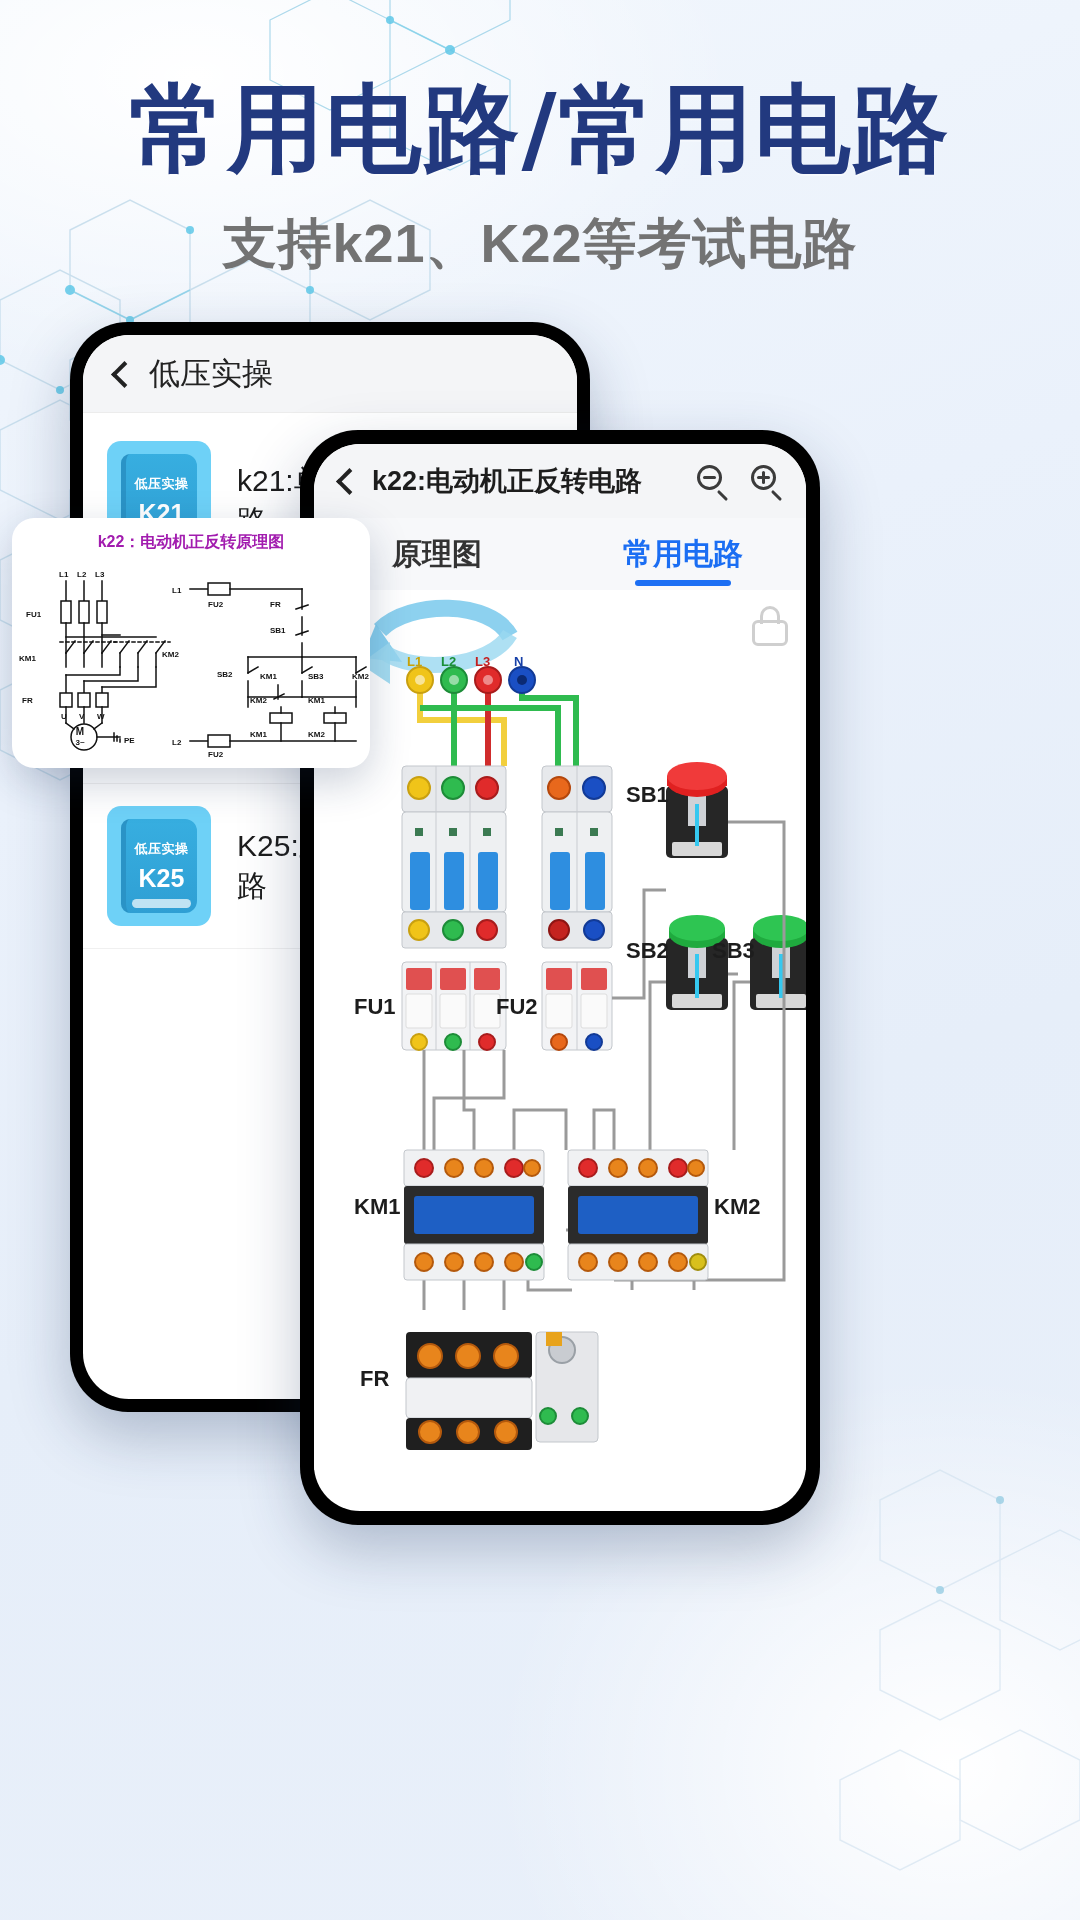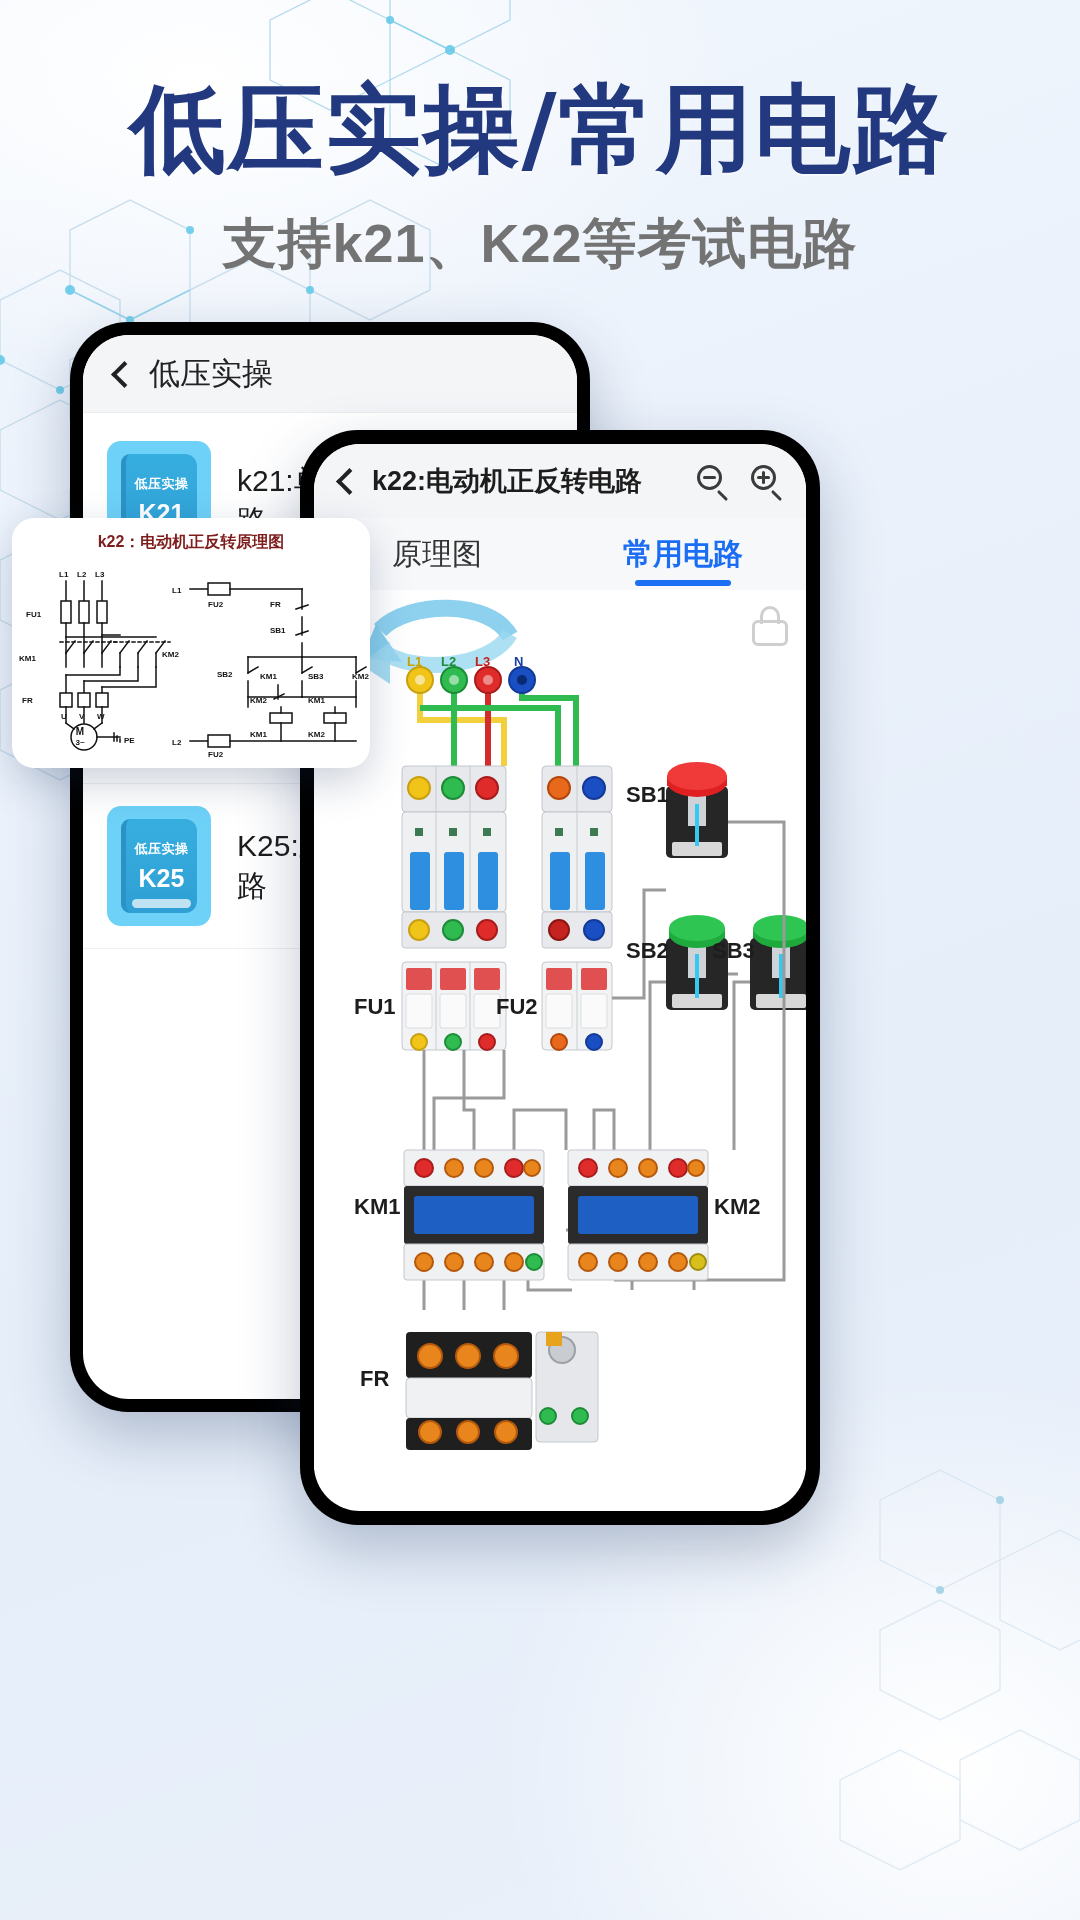--- a/index.html
+++ b/index.html
@@ -108,21 +108,21 @@
   .iconbtn .handle{
     position:absolute; right:3px; bottom:3px; width:13px; height:3px;
     background:#3b3b3b; transform:rotate(45deg); border-radius:2px;
   }
   .iconbtn .h{ position:absolute; left:9px; top:13.5px; width:13px; height:3px; background:#3b3b3b; border-radius:2px;}
   .iconbtn .v{ position:absolute; left:14px; top:8.5px; width:3px; height:13px; background:#3b3b3b; border-radius:2px;}
 
   .fp-tabs{ display:flex; height:72px; background:#f7f8fa; }
   .fp-tab{
     flex:1; display:flex; align-items:center; justify-content:center;
-    font-size:30px; color:#333; position:relative; font-weight:400;
+    font-size:30px; color:#333; position:relative; font-weight:700;
   }
   .fp-tab.active{ color:#1b6ef3; font-weight:700; }
   .fp-tab.active::after{
     content:""; position:absolute; bottom:4px; left:50%; transform:translateX(-50%);
     width:96px; height:6px; border-radius:3px; background:#1b6ef3;
   }
   .fp-canvas{ position:relative; background:#fff; height:880px; overflow:hidden; }
 
   .lock{
     position:absolute; right:18px; top:16px; width:36px; height:40px;
@@ -134,21 +134,21 @@
   .clab{ position:absolute; font-size:22px; font-weight:700; color:#1d1d1d; }
   .tlab{ position:absolute; font-size:13px; font-weight:800; }
 
   
   #schem-card{
     position:absolute; left:12px; top:518px; width:358px; height:250px;
     background:#fff; border-radius:22px; box-shadow:0 14px 40px rgba(25,45,85,.22);
     overflow:hidden; z-index:30;
   }
   #schem-card .sc-title{
-    text-align:center; font-size:16px; font-weight:700; color:#7f1d1d;
+    text-align:center; font-size:16px; font-weight:700; color:#a21caf;
     padding:14px 0 4px 0;
   }
 </style>
 </head>
 <body>
 
 <div id="bg">
   <svg viewBox="0 0 1080 1920">
     <g fill="none" stroke="#bcd7e8" stroke-width="1.4" opacity=".75">
       <polygon points="70,230 130,200 190,230 190,290 130,320 70,290"></polygon>
@@ -187,21 +187,21 @@
     </g>
     <g stroke="#7fd0ea" stroke-width="1.6" opacity=".7">
       <line x1="70" y1="290" x2="130" y2="320"></line>
       <line x1="130" y1="320" x2="190" y2="290"></line>
       <line x1="390" y1="20" x2="450" y2="50"></line>
     </g>
   </svg>
 </div>
 
 <div class="headline">
-  <div class="t1">低压实操/常用电路</div>
+  <div class="t1">常用电路/常用电路</div>
   <div class="t2">支持k21、K22等考试电路</div>
 </div>
 
 <div class="phone" id="phone-back">
   <div class="screen">
 
     <div class="bp-appbar">
       <span class="chev"></span>
       <span class="bp-title">低压实操</span>
     </div>

